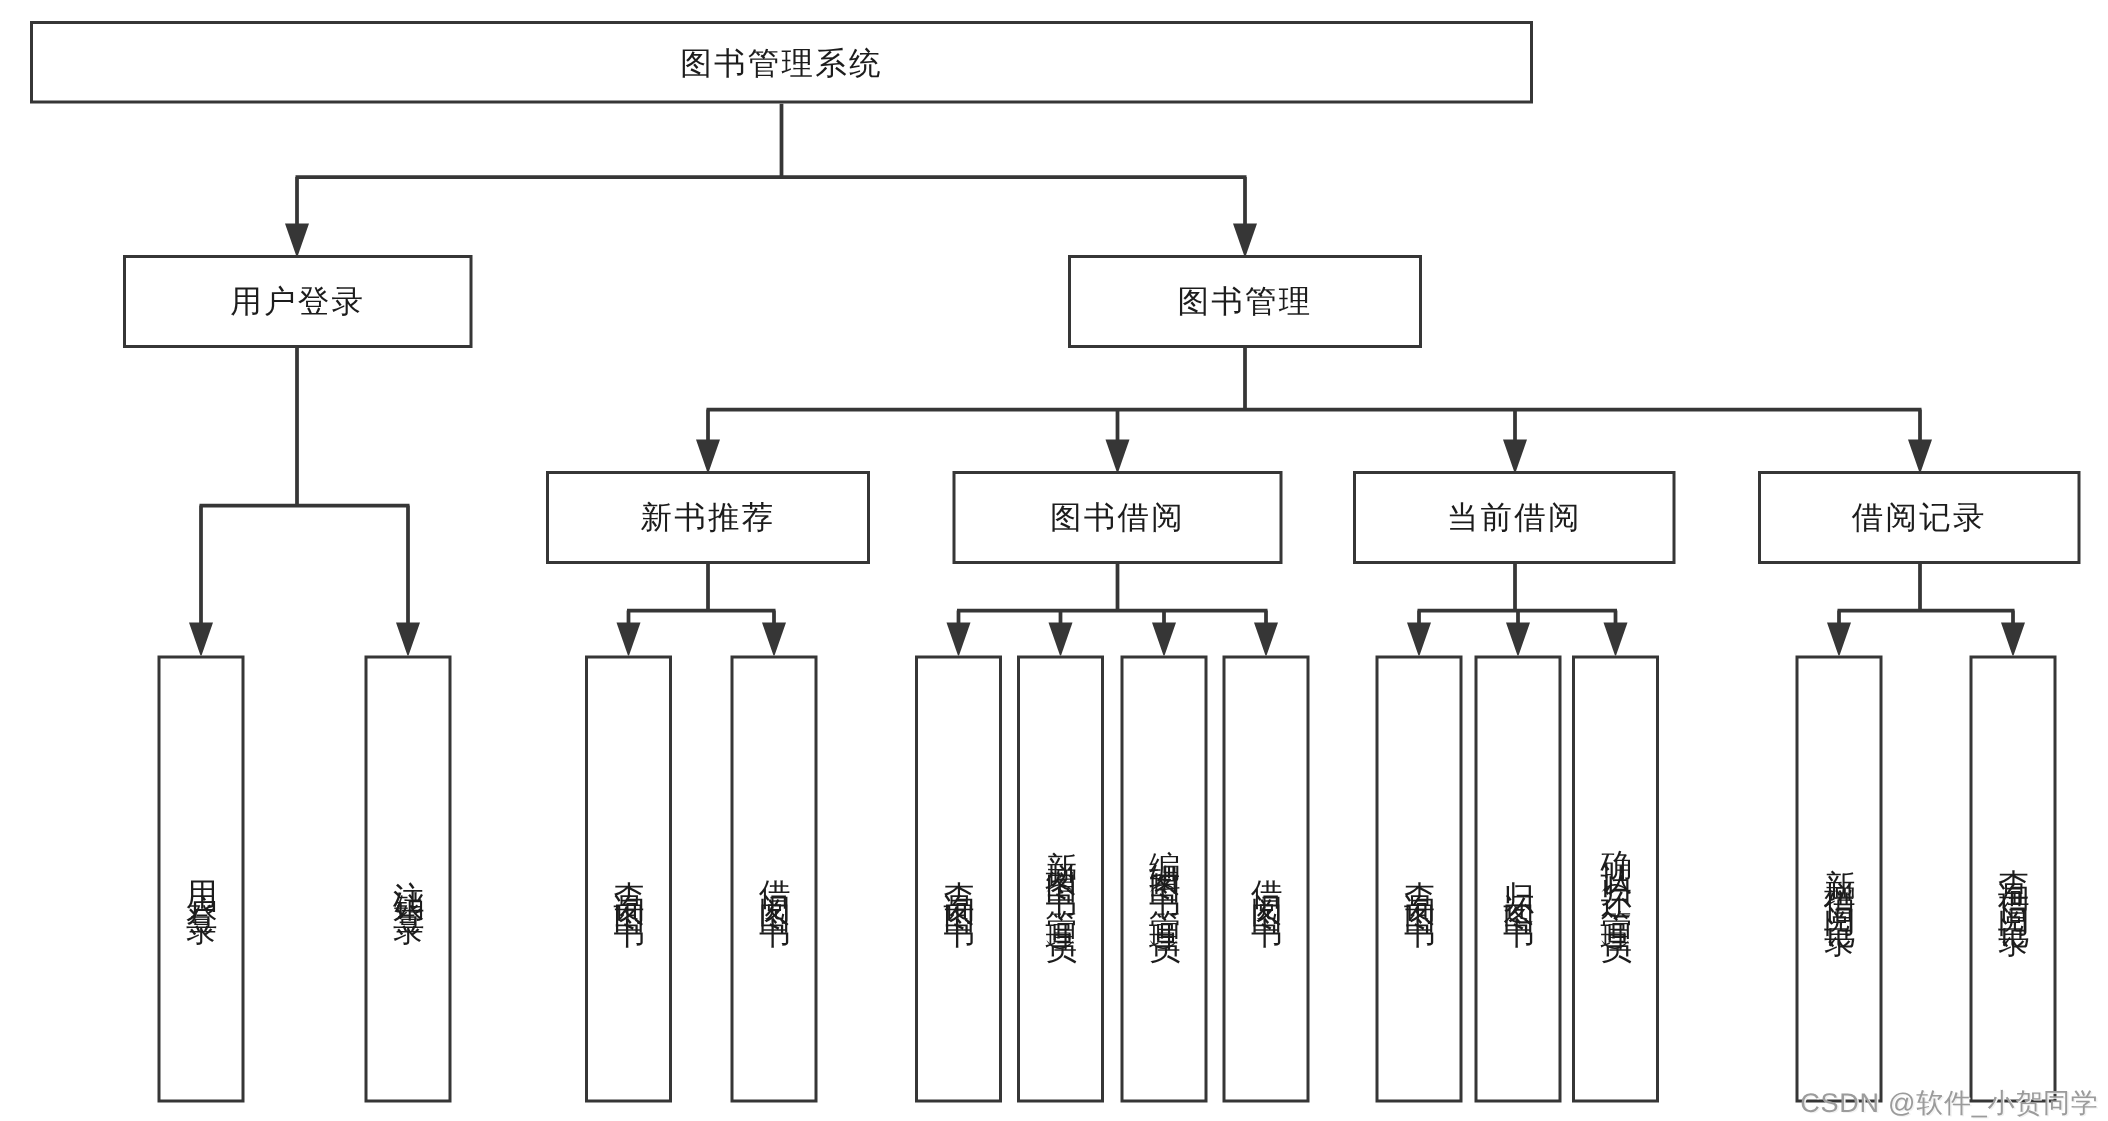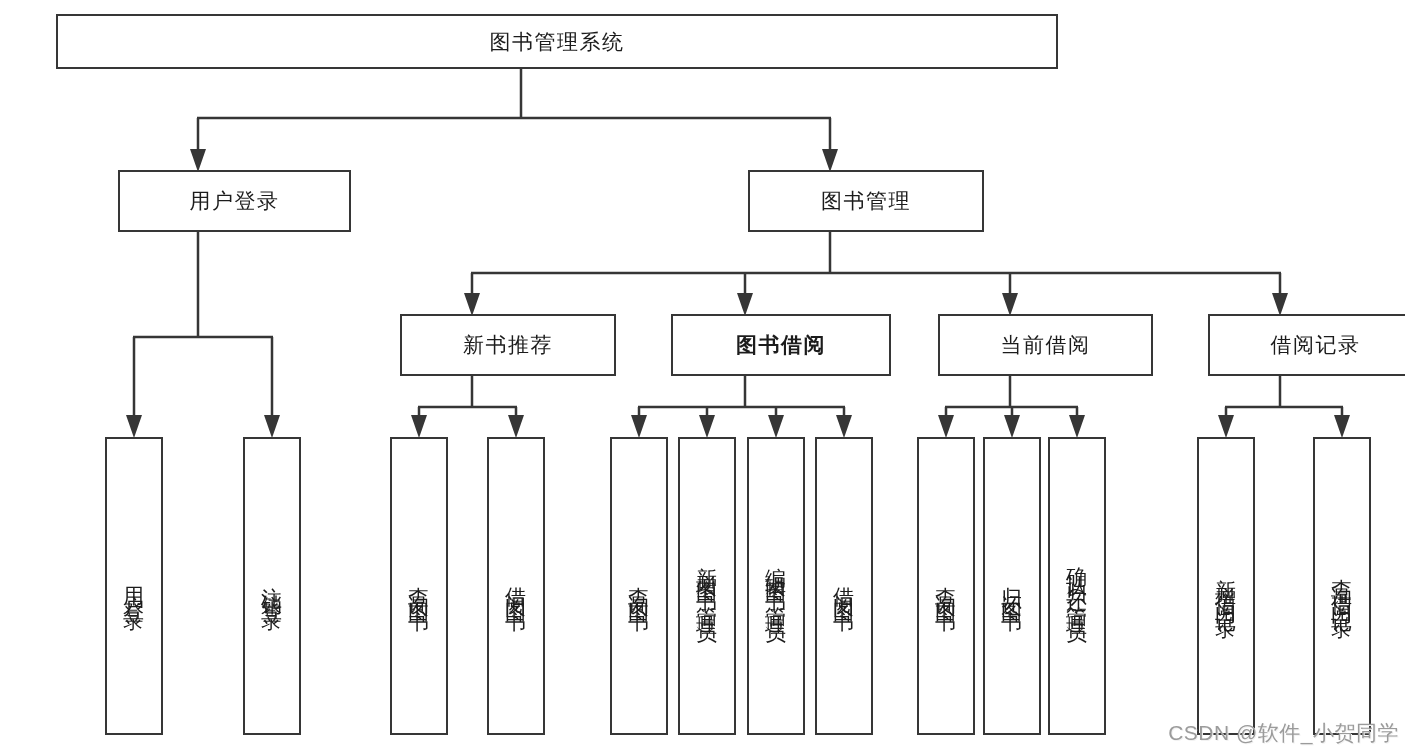--- a/index.html
+++ b/index.html
@@ -20,39 +20,38 @@
     display: flex;
     align-items: center;
     justify-content: center;
     color: #1c1c1c;
   }
   .hbox {
     height: 62px;
     font-size: 21px;
     letter-spacing: 1.5px;
     white-space: nowrap;
-    margin-left: 36px;
   }
   .vbox {
     top: 437px;
     width: 58px;
     height: 298px;
   }
   .vbox span {
     writing-mode: vertical-rl;
     text-orientation: mixed;
     font-size: 21px;
     letter-spacing: 8px;
     line-height: 1;
   }
   .watermark {
     position: absolute;
     right: 6px;
     bottom: 0px;
-    font-size: 21px;
+    font-size: 18px;
     letter-spacing: 0.5px;
     color: #9b9b9b;
     text-shadow: 1px 1px 0 #f2f2f2;
     z-index: 5;
     white-space: nowrap;
     text-align: right;
   }
 </style>
 </head>
 <body>
@@ -105,21 +104,21 @@
       <polygon points="1334,415 1350,415 1342,438"></polygon>
     </g>
   </svg>
 
   <div class="box hbox" style="left:20px; top:14px; width:1002px; height:55px;">图书管理系统</div>
 
   <div class="box hbox" style="left:82px; top:170px; width:233px;">用户登录</div>
   <div class="box hbox" style="left:712px; top:170px; width:236px;">图书管理</div>
 
   <div class="box hbox" style="left:364px; top:314px; width:216px;">新书推荐</div>
-  <div class="box hbox" style="left:635px; top:314px; width:220px;font-weight:bold;">图书借阅</div>
+  <div class="box hbox" style="left:635px; top:314px; width:220px;">图书借阅</div>
   <div class="box hbox" style="left:902px; top:314px; width:215px;font-family:Liberation Serif, serif;">当前借阅</div>
   <div class="box hbox" style="left:1172px; top:314px; width:215px;">借阅记录</div>
 
   <div class="box vbox" style="left:105px;">
     <span>用户登录</span>
   </div>
   <div class="box vbox" style="left:243px;">
     <span>注销登录</span>
   </div>
 

